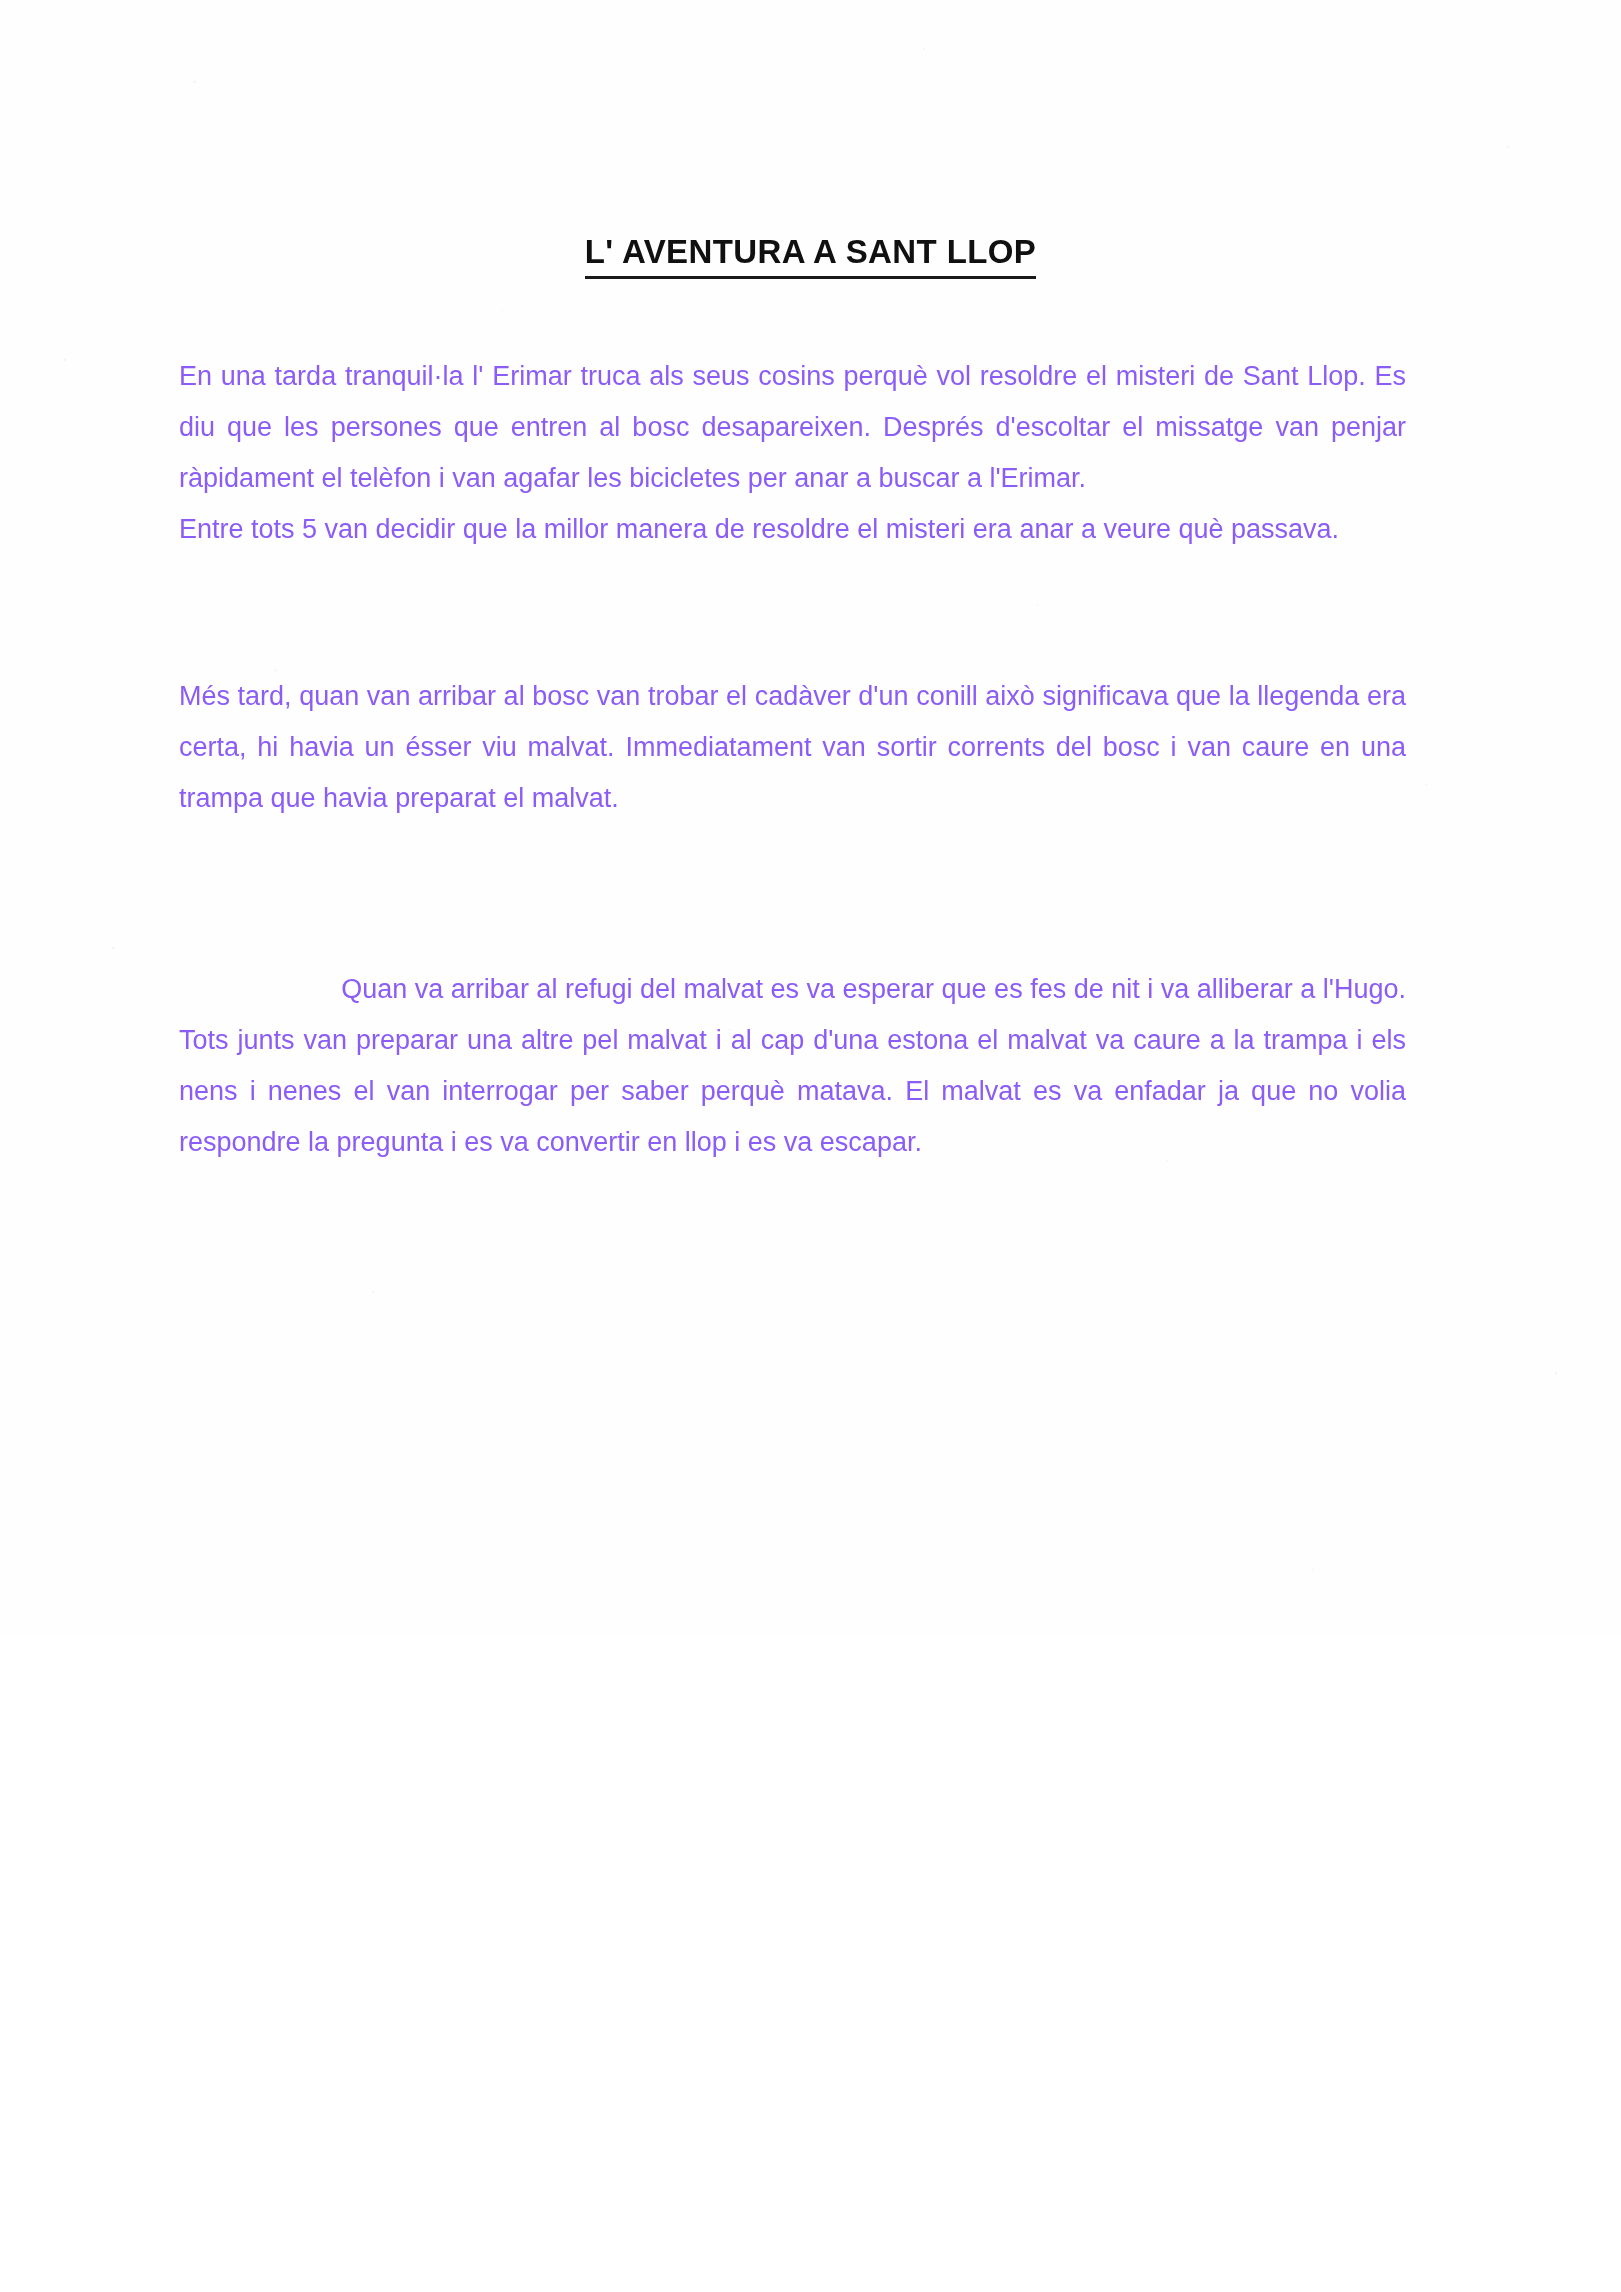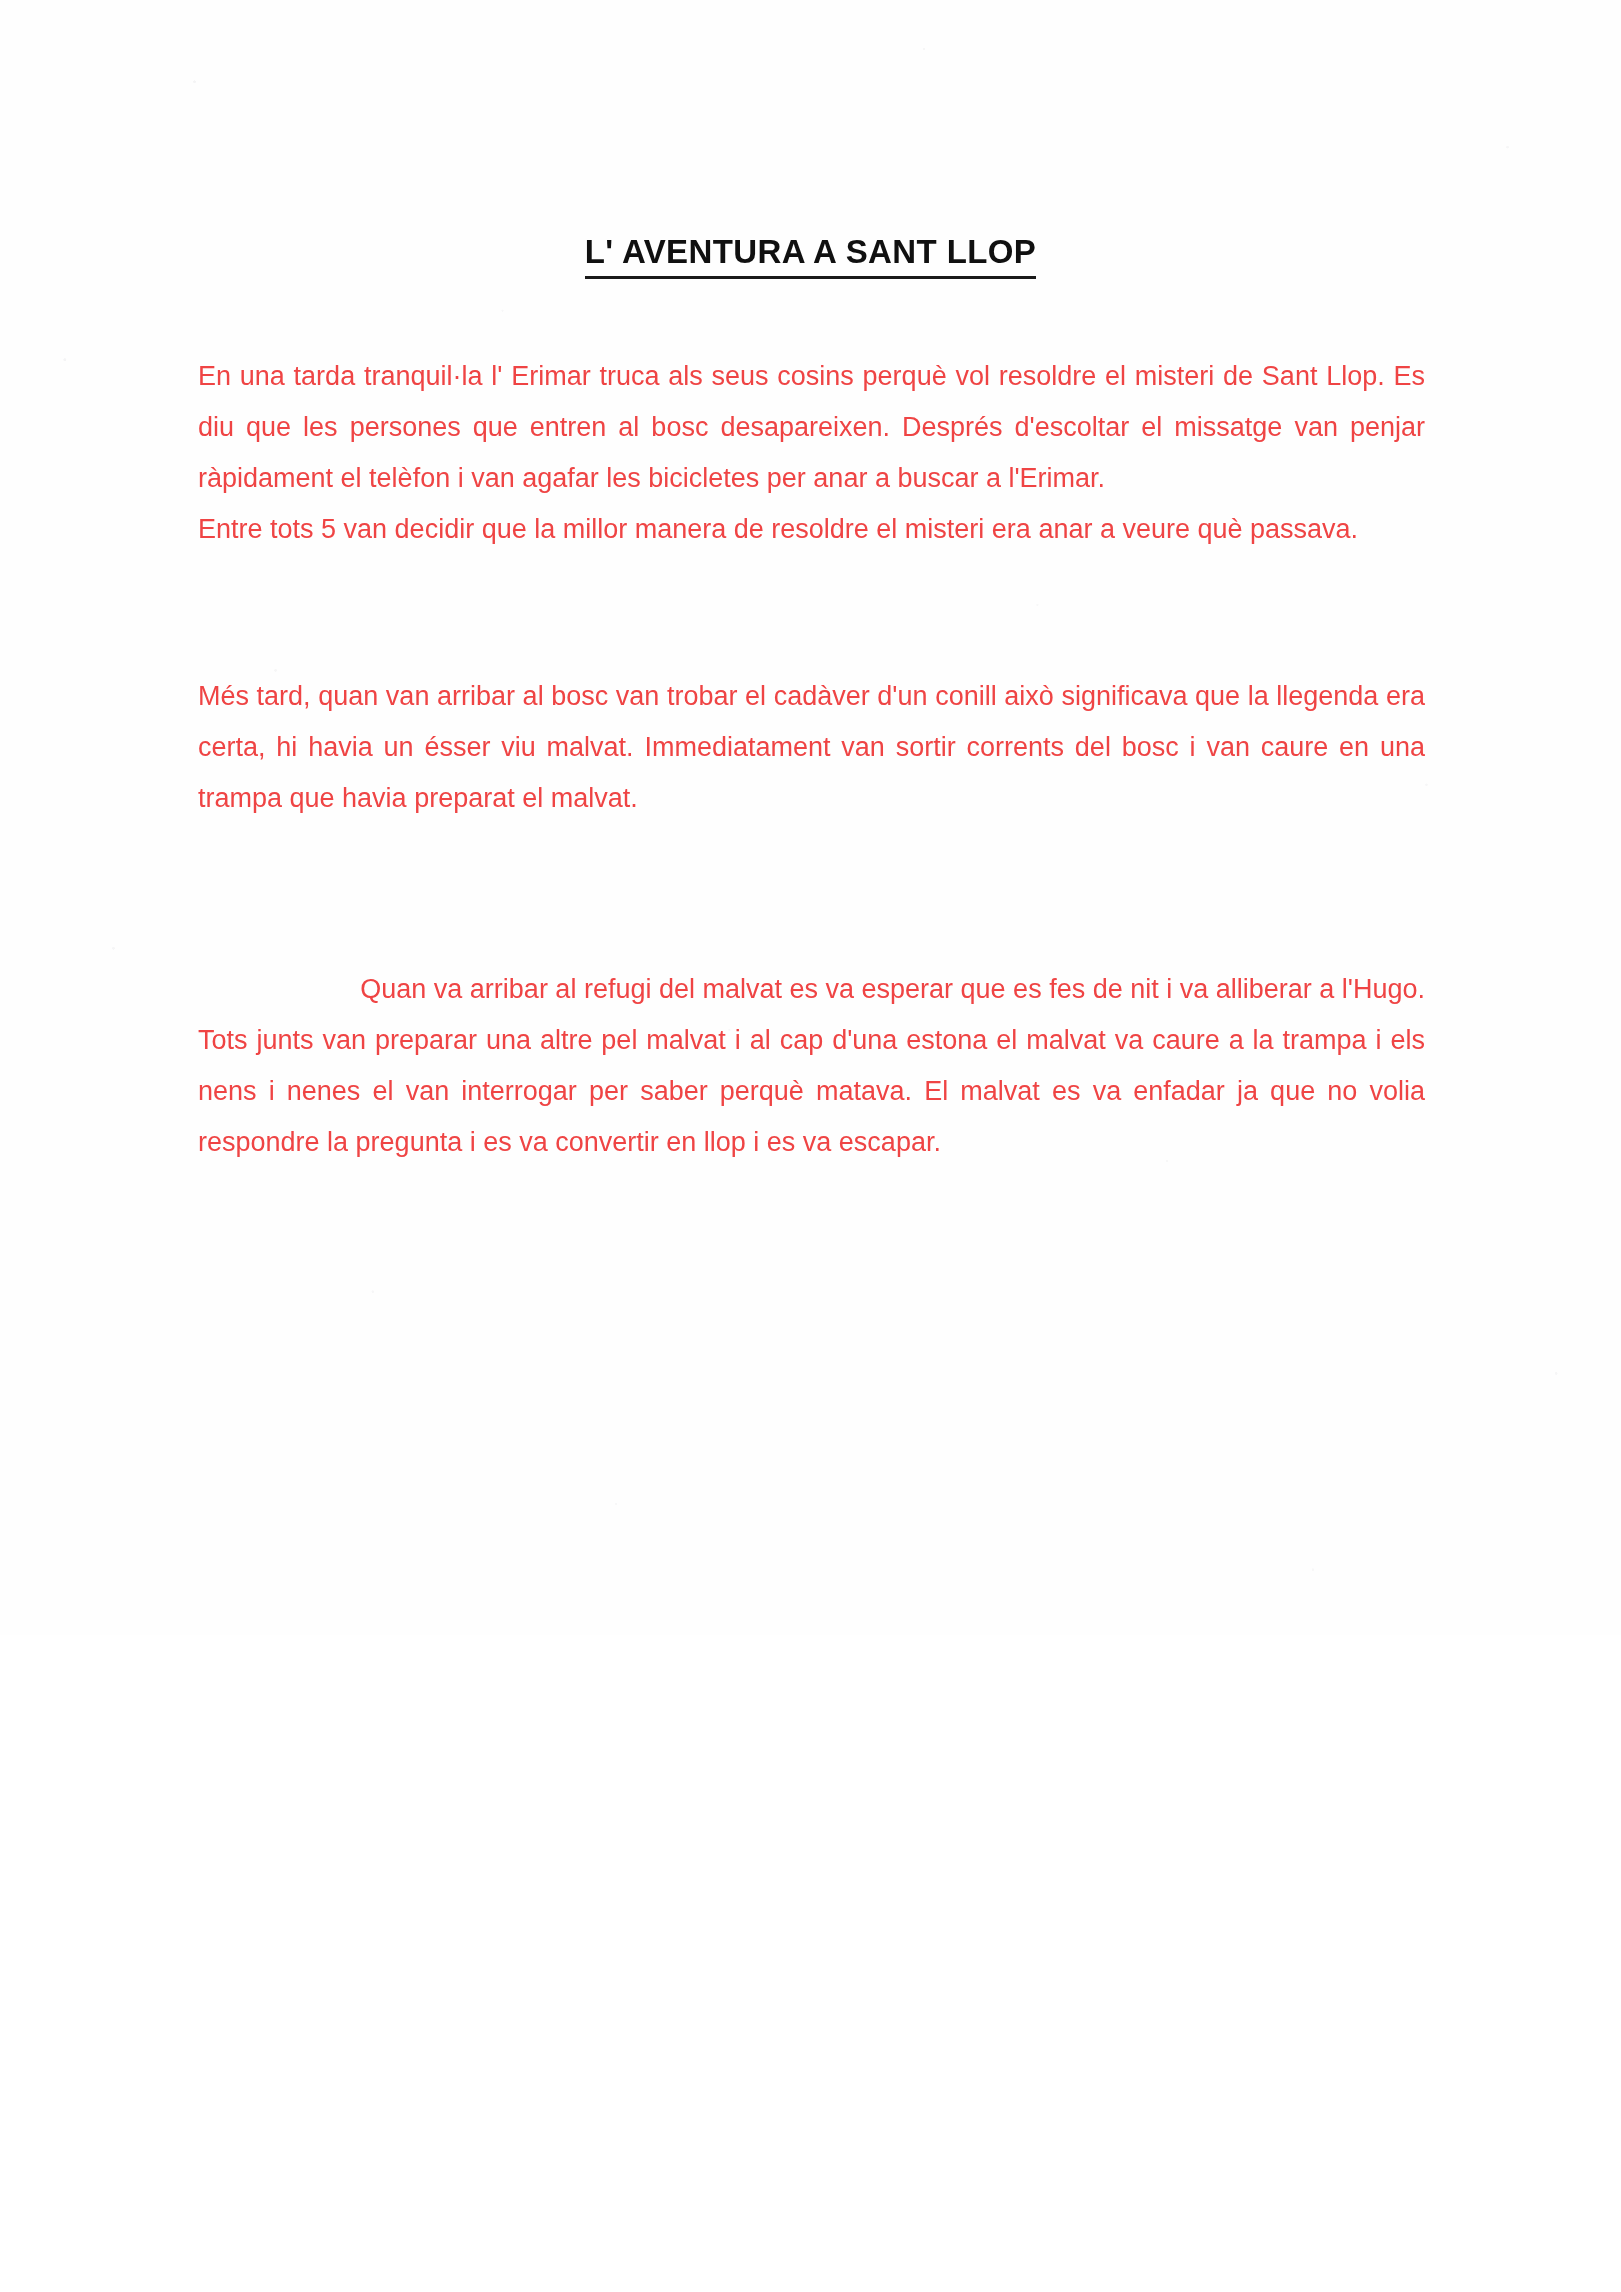--- a/index.html
+++ b/index.html
@@ -59,26 +59,26 @@
   }
   .doc-title .title-text {
     display: inline-block;
     border-bottom: 3.6px solid #1a1a1a;
     padding-bottom: 4.5px;
   }
 
   
   .body-block {
     position: absolute;
-    left: 198px;
+    left: 179px;
     width: 1227px;
     top: 351px;
     font-size: 27px;
     line-height: 51px;
-    color: #ef4444;
+    color: #8b5cf6;
   }
 
   .para {
     text-align: justify;
     text-justify: inter-word;
     margin: 0;
   }
   .para-nojustify {
     text-align: right;
     margin: 0;

